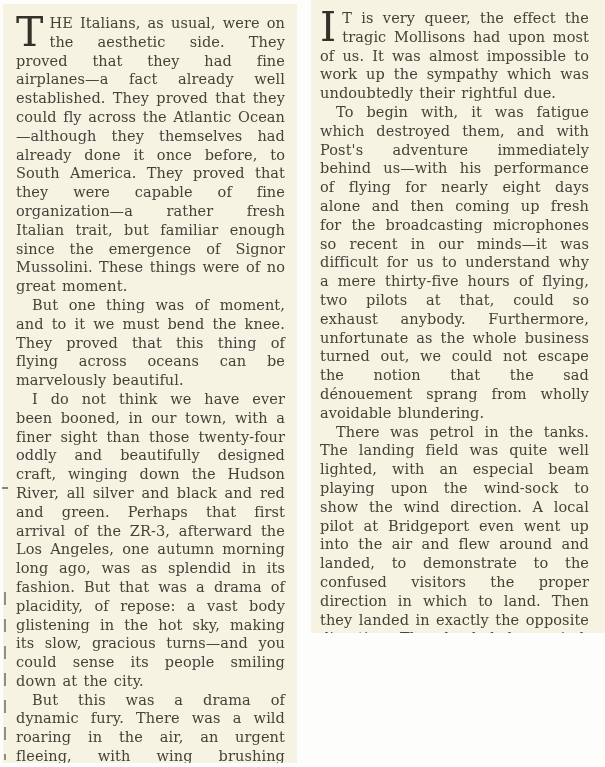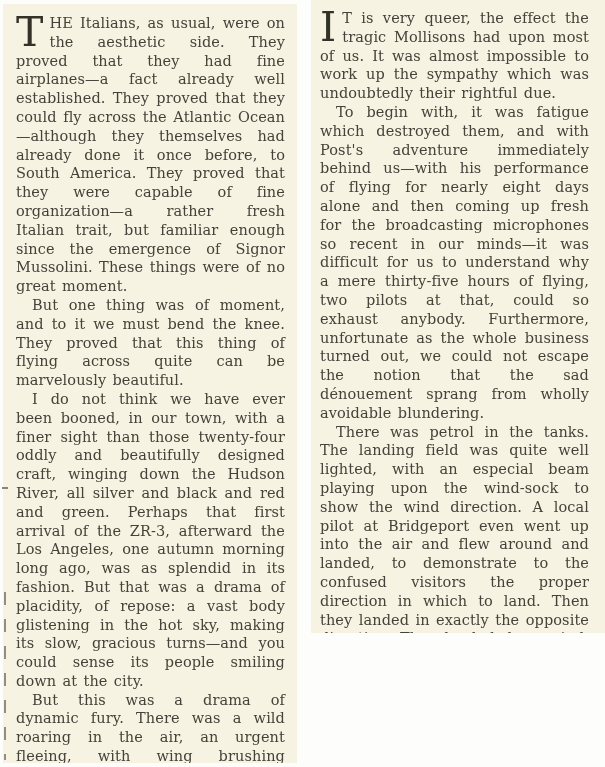--- a/index.html
+++ b/index.html
@@ -44,21 +44,21 @@
     background:rgba(62,59,48,0.6);
   }
 </style>
 </head>
 <body>
 
 <div class="page">
 
   <div class="col col-left">
     <p class="para"><span class="dropcap">T</span><span>HE Italians, as usual, were on the aesthetic side.  They proved that they had fine airplanes—a fact already well established.  They proved that they could fly across the Atlantic Ocean—although they themselves had already done it once before, to South America.  They proved that they were capable of fine organization—a rather fresh Italian trait, but familiar enough since the emergence of Signor Mussolini.  These things were of no great moment.</span></p>
-    <p class="para indent">But one thing was of moment, and to it we must bend the knee.  They proved that this thing of flying across quite can be marvelously beautiful.</p>
+    <p class="para indent">But one thing was of moment, and to it we must bend the knee.  They proved that this thing of flying across oceans can be marvelously beautiful.</p>
     <p class="para indent">I do not think we have ever been booned, in our town, with a finer sight than those twenty-four oddly and beautifully designed craft, winging down the Hudson River, all silver and black and red and green.  Perhaps that first arrival of the ZR-3, afterward the Los Angeles, one autumn morning long ago, was as splendid in its fashion.  But that was a drama of placidity, of repose: a vast body glistening in the hot sky, making its slow, gracious turns—and you could sense its people smiling down at the city.</p>
     <p class="para indent">But this was a drama of dynamic fury.  There was a wild roaring in the air, an urgent fleeing, with wing brushing against wing—and you could sense that the people up there were not smiling but full of tension.  There was an electric quality, and it was even worth flying across an ocean to give us that.</p>
   </div>
 
   <div class="col col-right">
     <p class="para"><span class="dropcap">I</span><span>T is very queer, the effect the tragic Mollisons had upon most of us. It was almost impossible to work up the sympathy which was undoubtedly their rightful due.</span></p>
     <p class="para indent">To begin with, it was fatigue which destroyed them, and with Post's adventure immediately behind us—with his performance of flying for nearly eight days alone and then coming up fresh for the broadcasting microphones so recent in our minds—it was difficult for us to understand why a mere thirty-five hours of flying, two pilots at that, could so exhaust anybody.  Furthermore, unfortunate as the whole business turned out, we could not escape the notion that the sad dénouement sprang from wholly avoidable blundering.</p>
     <p class="para indent">There was petrol in the tanks.  The landing field was quite well lighted, with an especial beam playing upon the wind-sock to show the wind direction. A local pilot at Bridgeport even went up into the air and flew around and landed, to demonstrate to the confused visitors the proper direction in which to land.  Then they landed in exactly the opposite direction.  They landed down-wind, and crashed, only a few miles from their goal.</p>
 
   </div>

